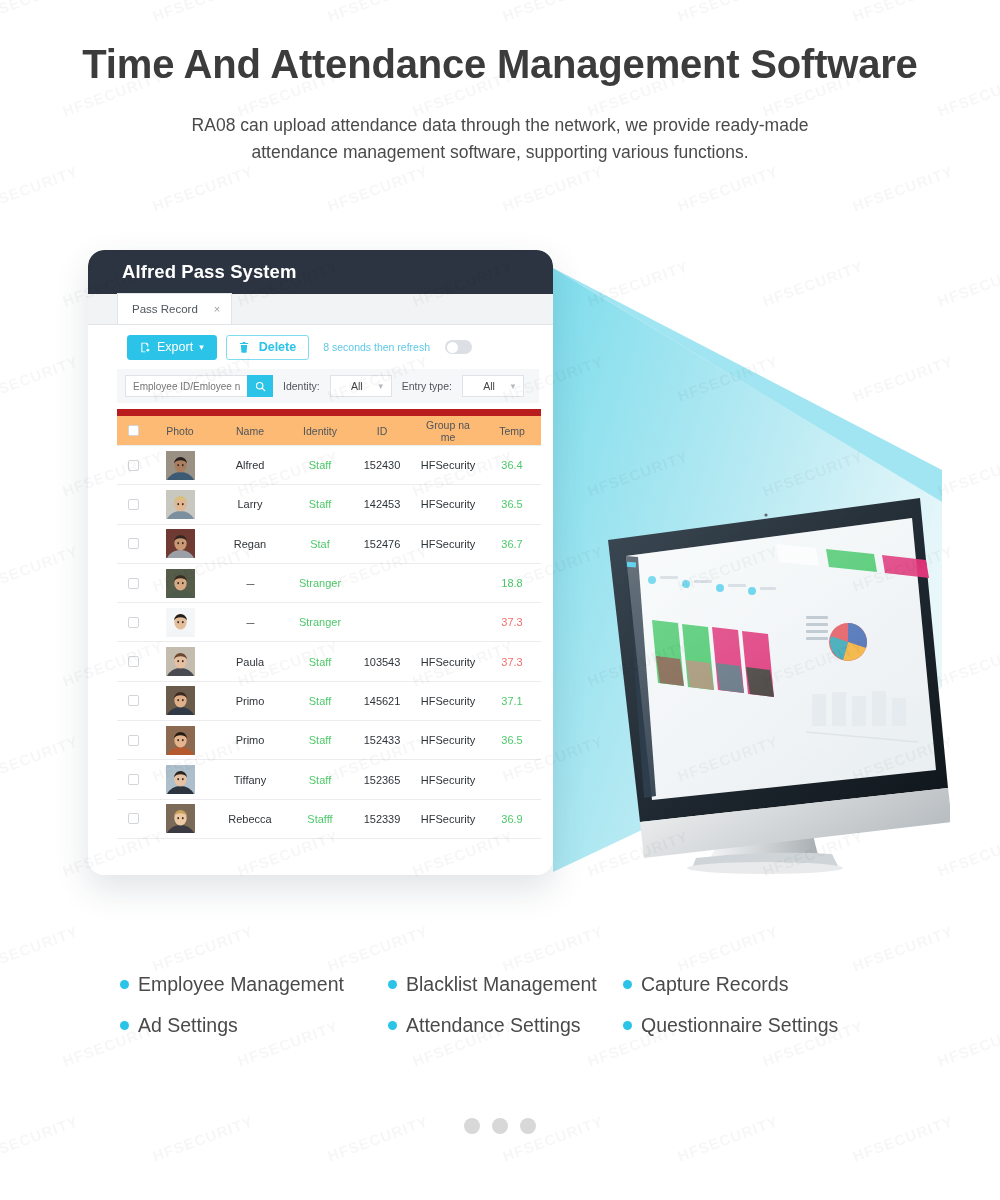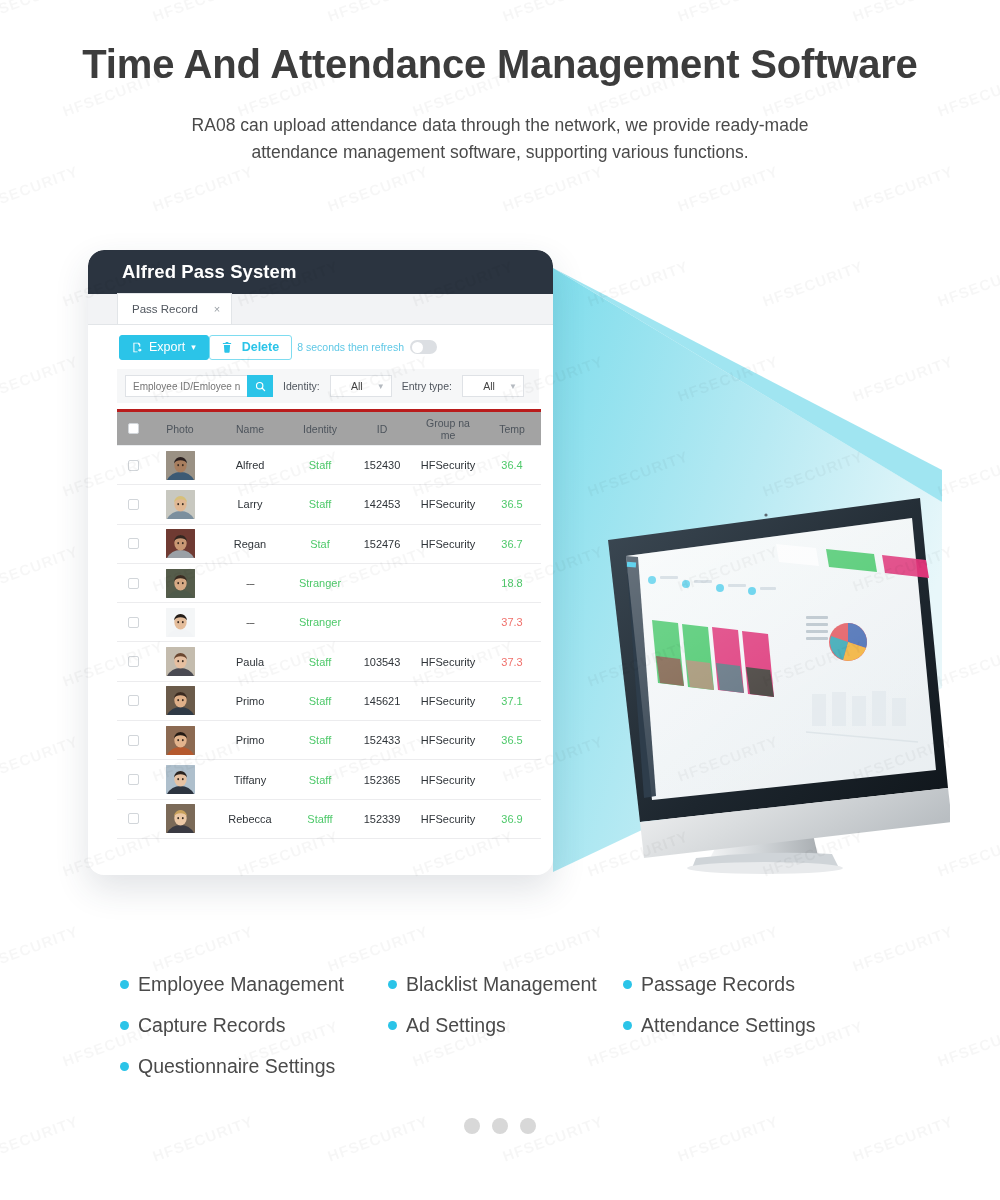--- a/index.html
+++ b/index.html
@@ -97,23 +97,24 @@
     display: flex; align-items: center; gap: 16px;
     padding: 0 11px 0 14px;
     font-size: 11.5px;
     color: #50565e;
   }
   .tab-close { color: #9aa0a6; font-size: 11px; line-height: 1; }
 
   
   #toolbar {
     height: 44px;
-    display: flex; align-items: center; 
+    display: flex; align-items: center; gap: 9px;
     padding-left: 31px;
     background: #ffffff;
+    margin-left: 8px;
   }
   .btn {
     height: 25px;
     display: inline-flex; align-items: center; gap: 6px;
     padding: 0 12px;
     border-radius: 3px;
     font-size: 12.5px;
     white-space: nowrap;
   }
   .btn-primary { background: #2bc4e8; color: #ffffff; border: 1px solid #2bc4e8; }
@@ -174,23 +175,23 @@
   .caret { color: #b5bac0; font-size: 8px; }
 
   
   #record-table { margin: 6px 0 0 29px; width: 424px; }
   .thead, .trow {
     display: grid;
     grid-template-columns: 32px 62px 78px 62px 62px 70px 58px;
     align-items: center;
   }
   .thead {
-    background: #a3a3a3;
+    background: #fdba74;
     height: 37px;
-    border-top: 3px solid #b91c1c;
+    border-top: 7px solid #b91c1c;
     border-bottom: 1px solid #ebedef;
     font-size: 10.5px;
     color: #4d545c;
   }
   .thead > div, .trow > div { text-align: center; }
   .th-group { line-height: 12px; padding: 0 6px; }
   .trow {
     height: 39.3px;
     border-bottom: 1px solid #ececee;
     font-size: 11px;
@@ -643,24 +644,20 @@
 </div>
 
 <div id="feature-list">
     <div class="feature">
       <span class="dot"></span>
       <span>Employee Management</span>
     </div>
     <div class="feature">
       <span class="dot"></span>
       <span>Blacklist Management</span>
-    </div>
-    <div class="feature">
-      <span class="dot"></span>
-      <span>Passage Records</span>
     </div>
     <div class="feature">
       <span class="dot"></span>
       <span>Capture Records</span>
     </div>
     <div class="feature">
       <span class="dot"></span>
       <span>Ad Settings</span>
     </div>
     <div class="feature">

